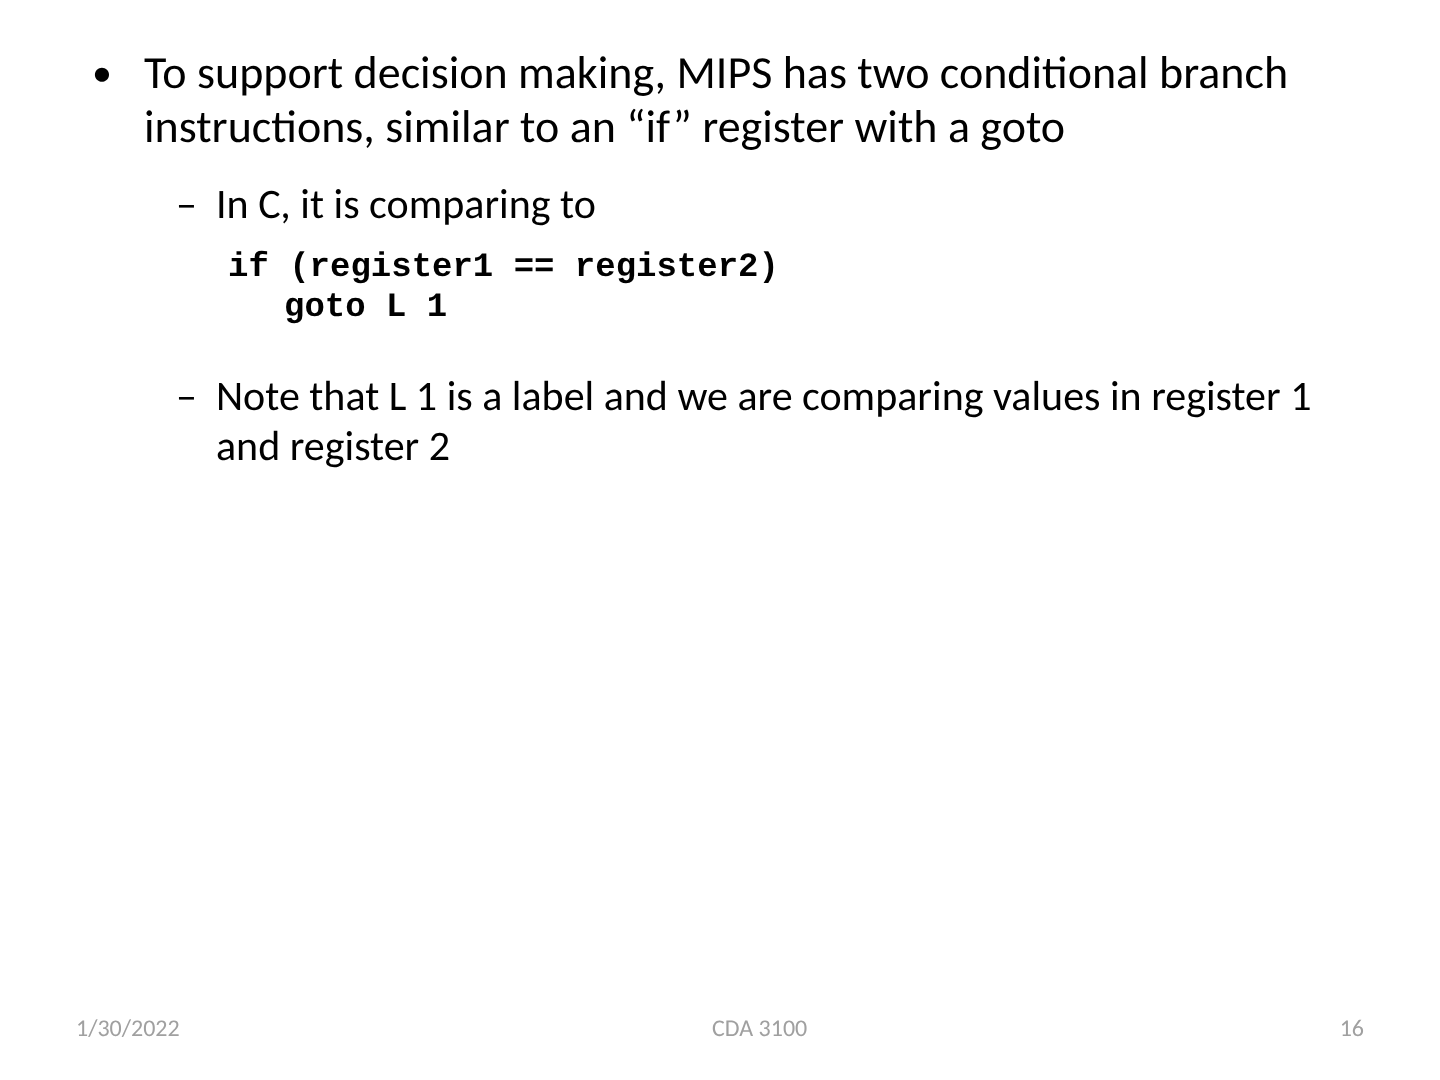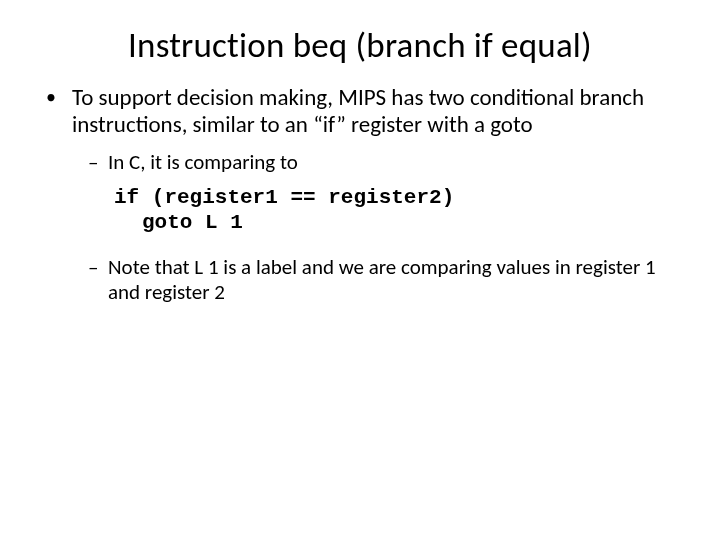--- a/index.html
+++ b/index.html
@@ -7,29 +7,28 @@
   .slide { position: relative; width: 720px; height: 540px; padding: 24px 40px 0 40px; }
   .title { font-size: 35px; font-weight: 400; text-align: center; margin-bottom: 18px; letter-spacing: 0.2px; }
   .body { font-size: 23px; line-height: 1.18; }
   .lvl1 { display: flex; margin: 0 0 12px 6px; }
   .lvl1 .bullet { width: 26px; flex: 0 0 26px; font-size: 20px; line-height: 26px; }
   .lvl1 .txt { flex: 1; }
   .code1 { font-family: "Courier New", monospace; font-size: 22px; font-weight: bold; margin: 8px 0 14px 64px; }
   .lvl2 { display: flex; margin: 0 0 10px 48px; font-size: 21px; }
   .lvl2 .dash { width: 20px; flex: 0 0 20px; }
   .lvl2 .txt { flex: 1; }
-  .code2 { font-family: "Courier New", monospace; font-size: 21px; font-weight: bold; margin: 6px 0 20px 74px; line-height: 1.2; }
+  .code2 { font-family: "Courier New", monospace; font-size: 17px; font-weight: bold; margin: 6px 0 20px 74px; line-height: 1.2; }
   .code2 .line2 { padding-left: 28px; }
   .footer { position: absolute; bottom: 18px; left: 0; width: 100%; display: flex; justify-content: space-between; padding: 0 38px; font-size: 12px; color: #a0a0a0; }
   .footer .page { color: #a0a0a0; }
 </style>
 </head>
 <body>
 <div class="slide">
-  <h1 class="title">Instruction beq (branch if equal)</h1>
 
   <div class="body">
 
     <div class="lvl1">
       <div class="bullet">•</div>
       <div class="txt">To support decision making, MIPS has two conditional branch instructions, similar to an “if” register with a goto</div>
     </div>
 
 
     <div class="lvl2">
@@ -42,13 +41,18 @@
       <div class="line2">goto  L 1</div>
     </div>
 
     <div class="lvl2">
       <div class="dash">–</div>
       <div class="txt">Note that L 1 is a label and we are comparing values in register 1 and register 2</div>
     </div>
 
   </div>
 
+  <div class="footer">
+    <span>1/30/2022</span>
+    <span>CDA 3100</span>
+    <span class="page">16</span>
+  </div>
 </div>
 
 </body></html>

